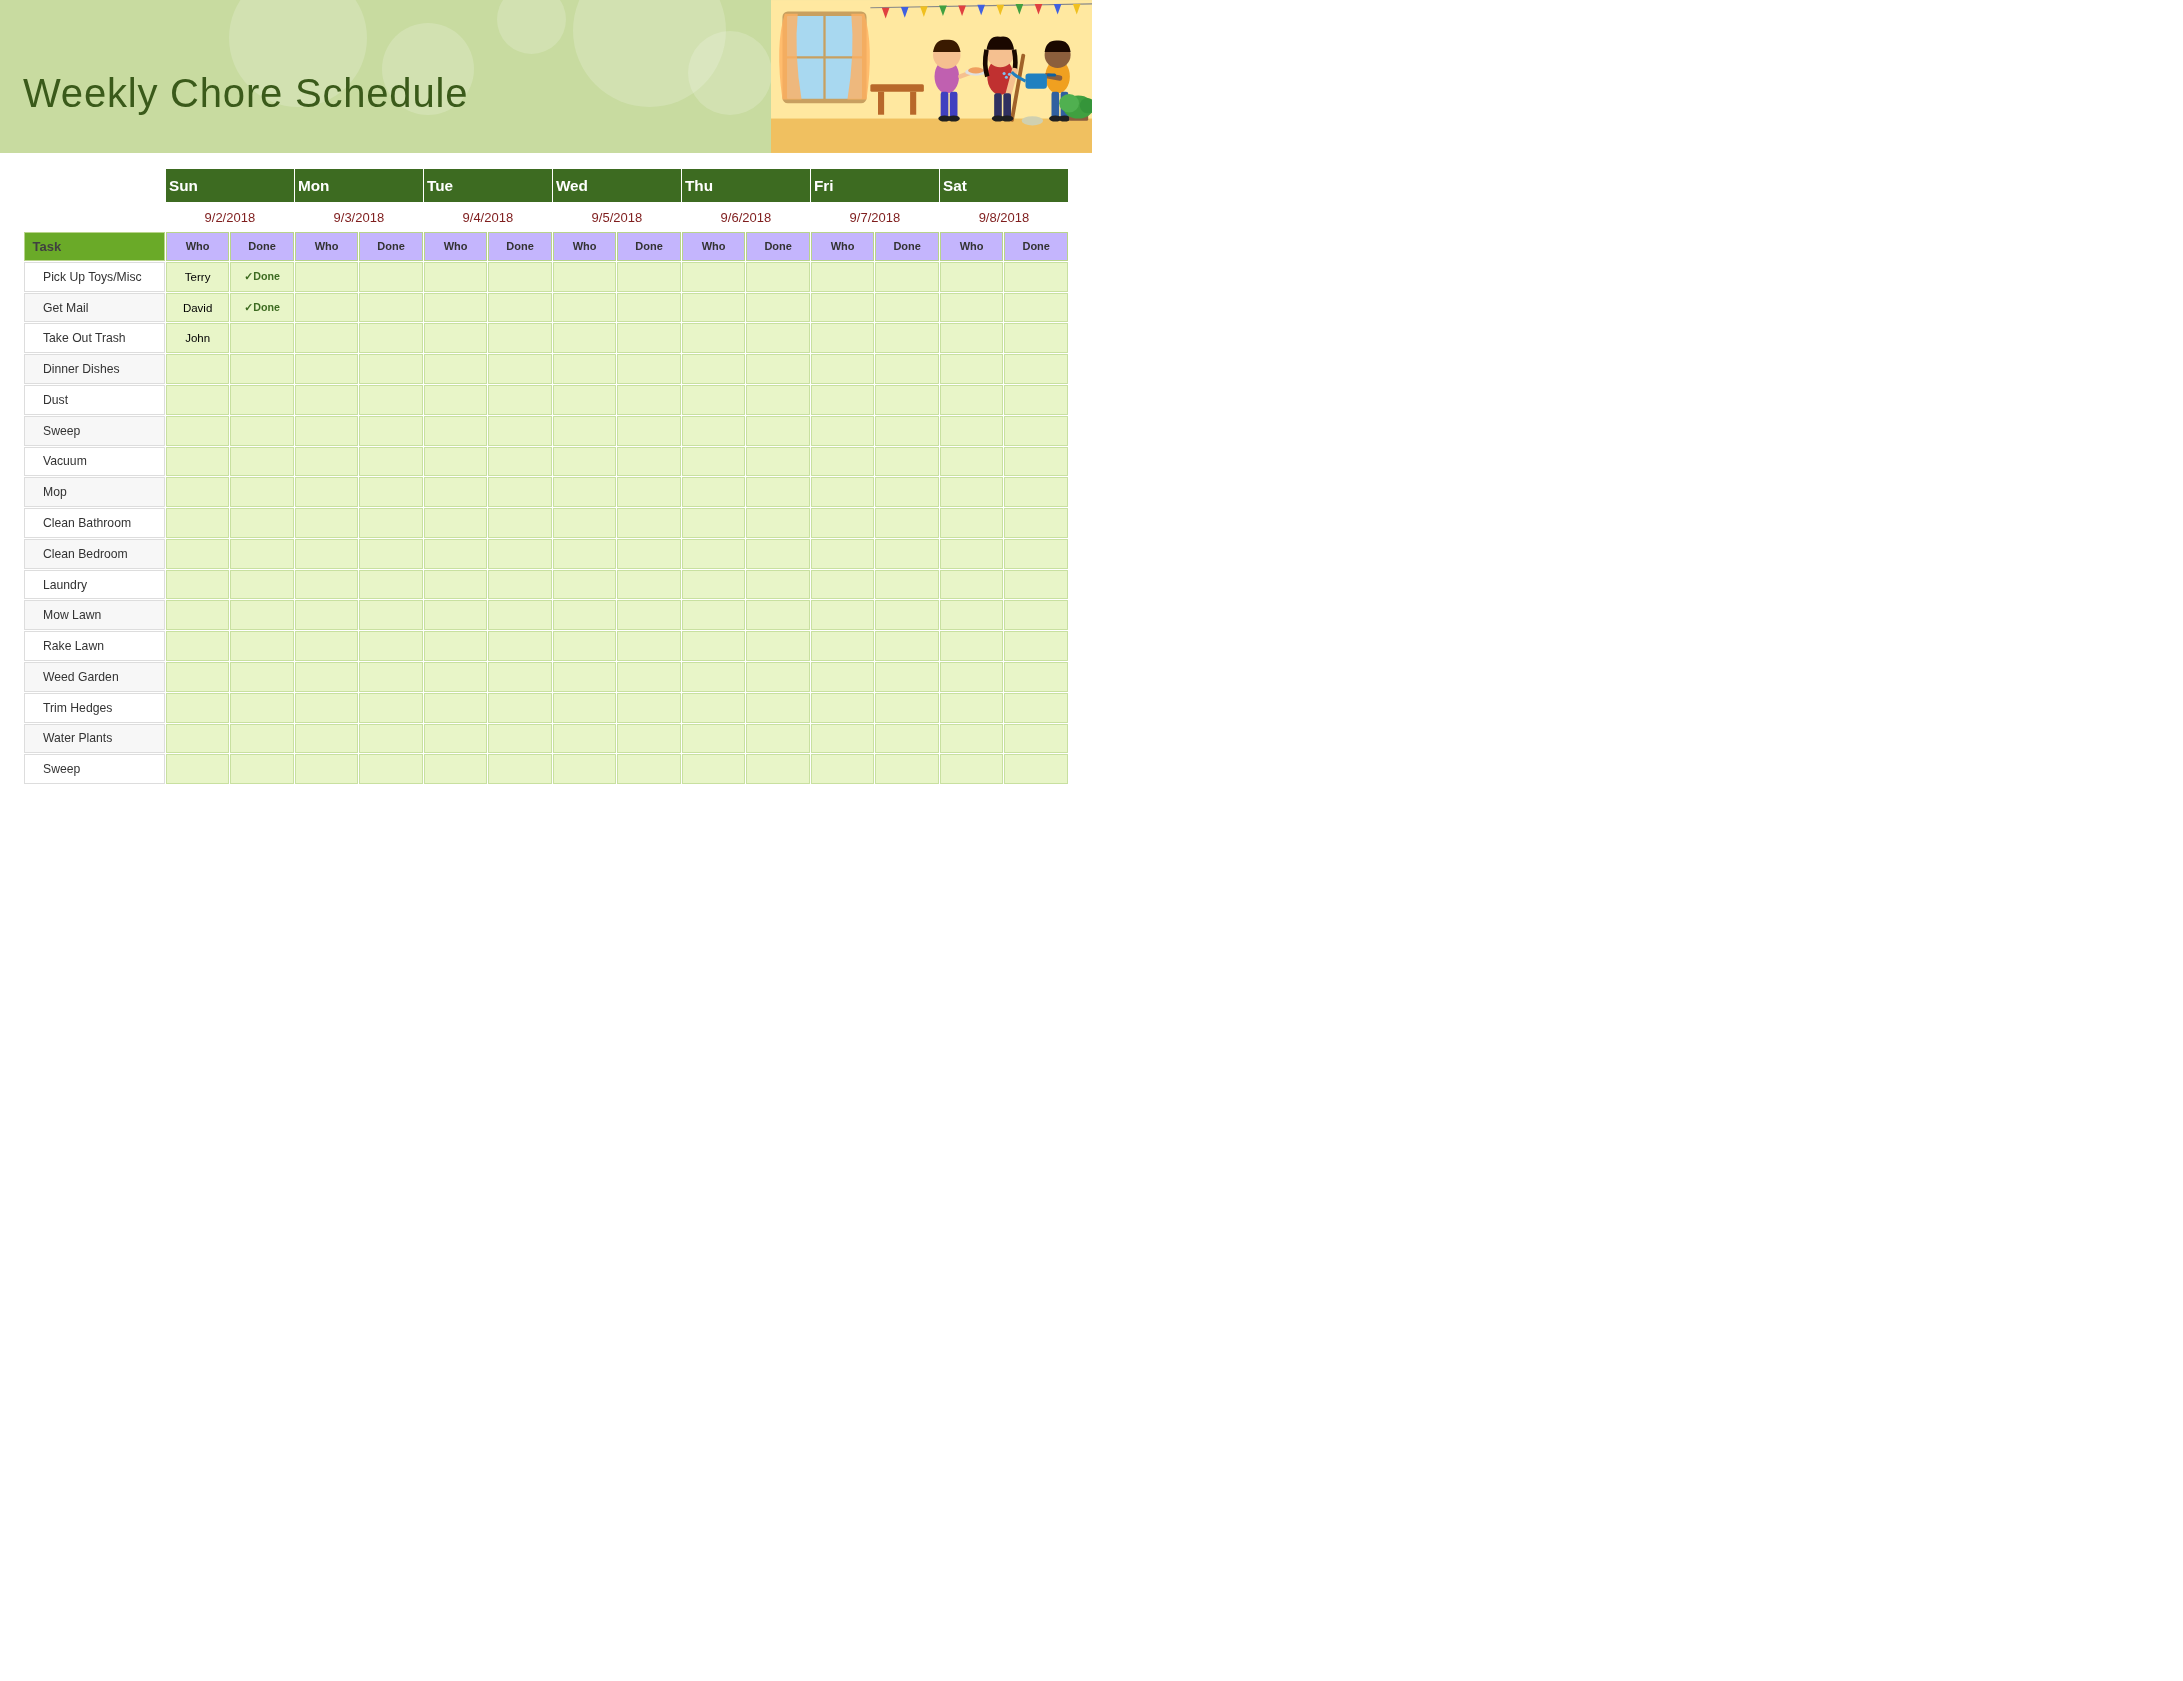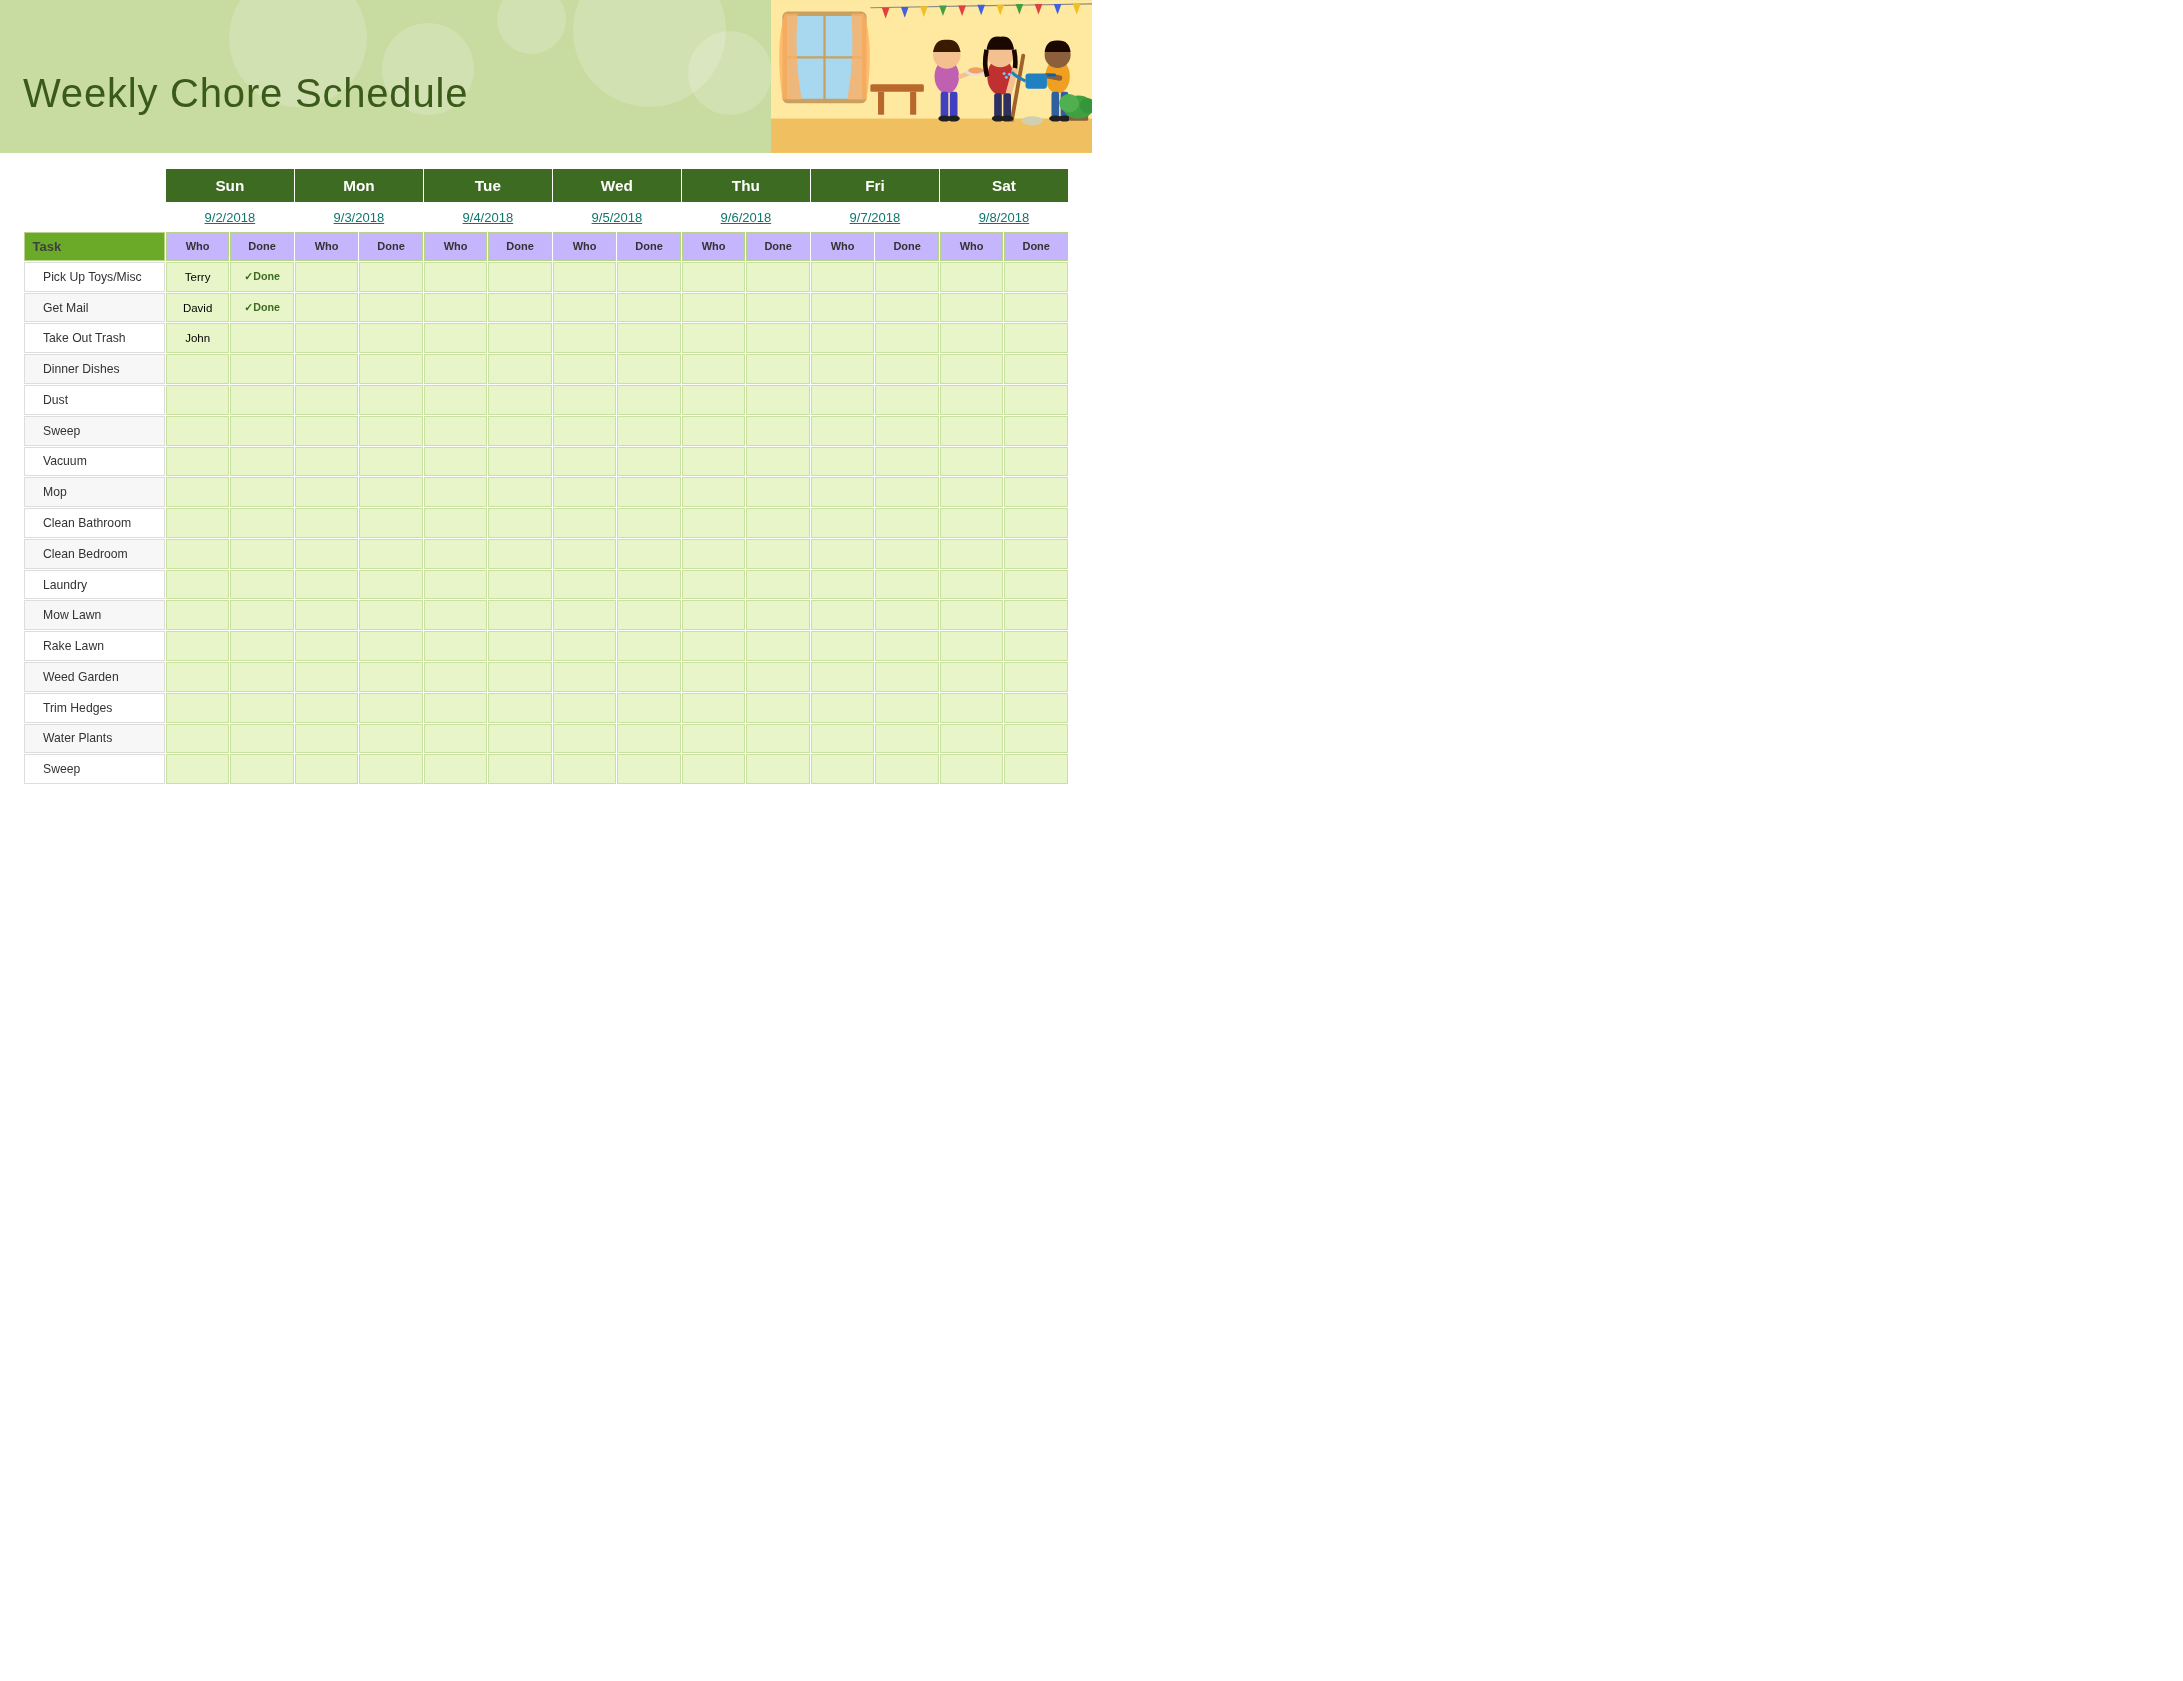--- a/index.html
+++ b/index.html
@@ -63,39 +63,38 @@
       width: 100%;
       border-collapse: separate;
       border-spacing: 1.5px;
       table-layout: fixed;
     }
 
     
     .day-header-row th {
       background: #3d6b21;
       color: #fff;
-      text-align: center;
+      text-align: left;
       font-size: 15.3px;
       font-weight: 700;
       padding: 7.6px 3.1px;
     }
 
     .day-header-row th.task-label-cell {
       background: transparent;
       color: transparent;
     }
 
     .date-row td {
       text-align: center;
       font-size: 13px;
-      color: #0f766e;
+      color: #7f1d1d;
       padding: 6.1px 3.1px;
       background: #fff;
       font-weight: 500;
-      text-decoration: underline;
     }
 
     .date-row td.task-col {
       background: transparent;
     }
 
     
     .sub-header-row th {
       background: #c4b5fd;
       color: #333;

